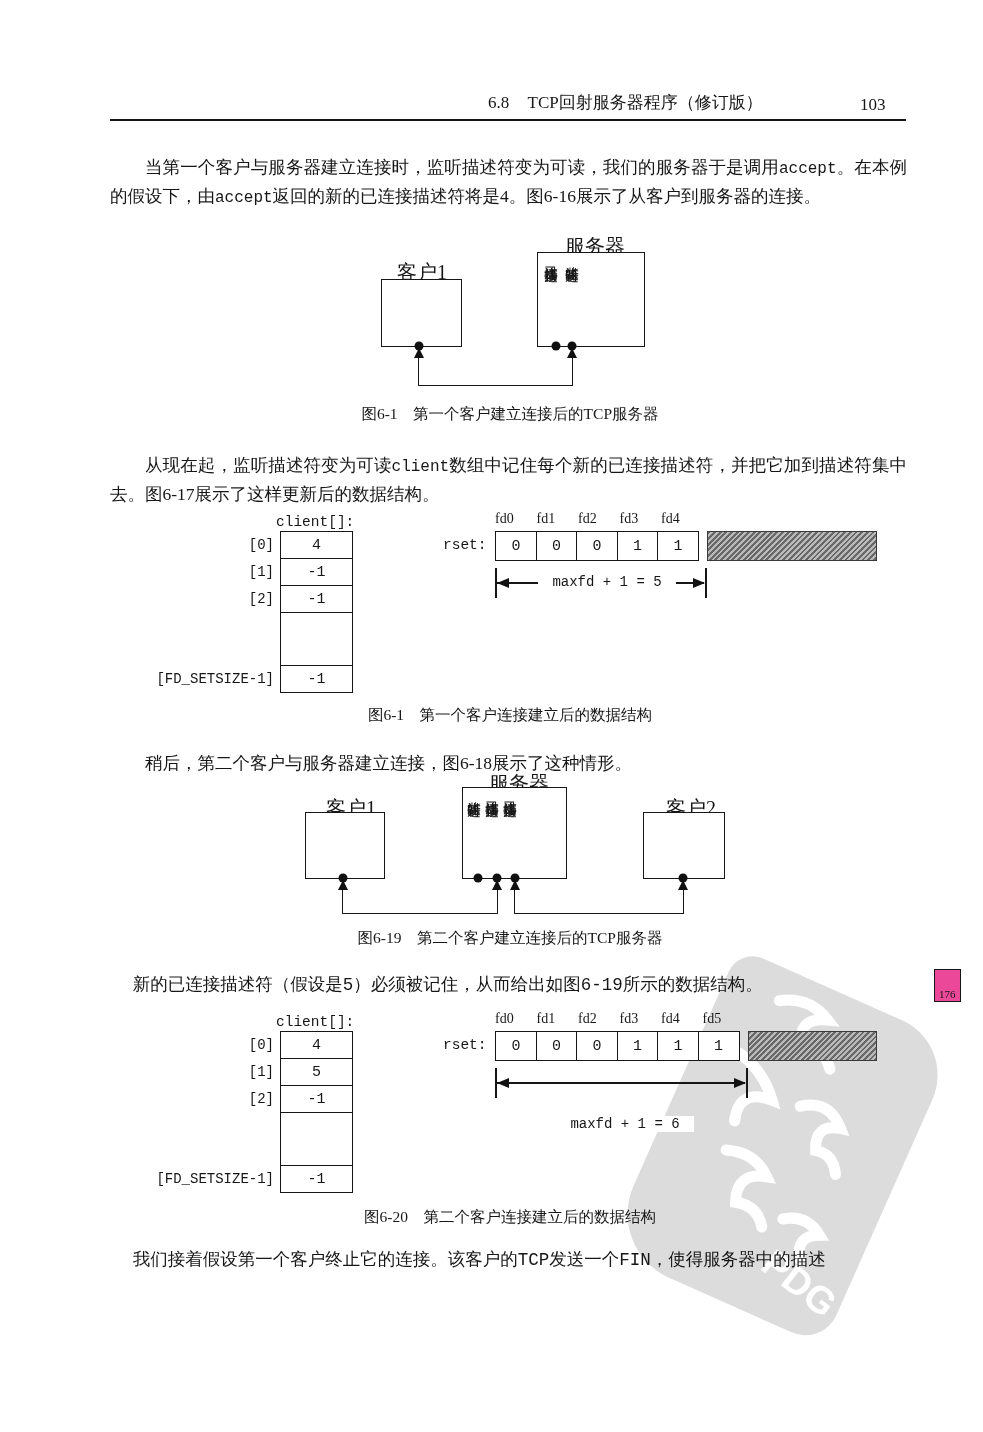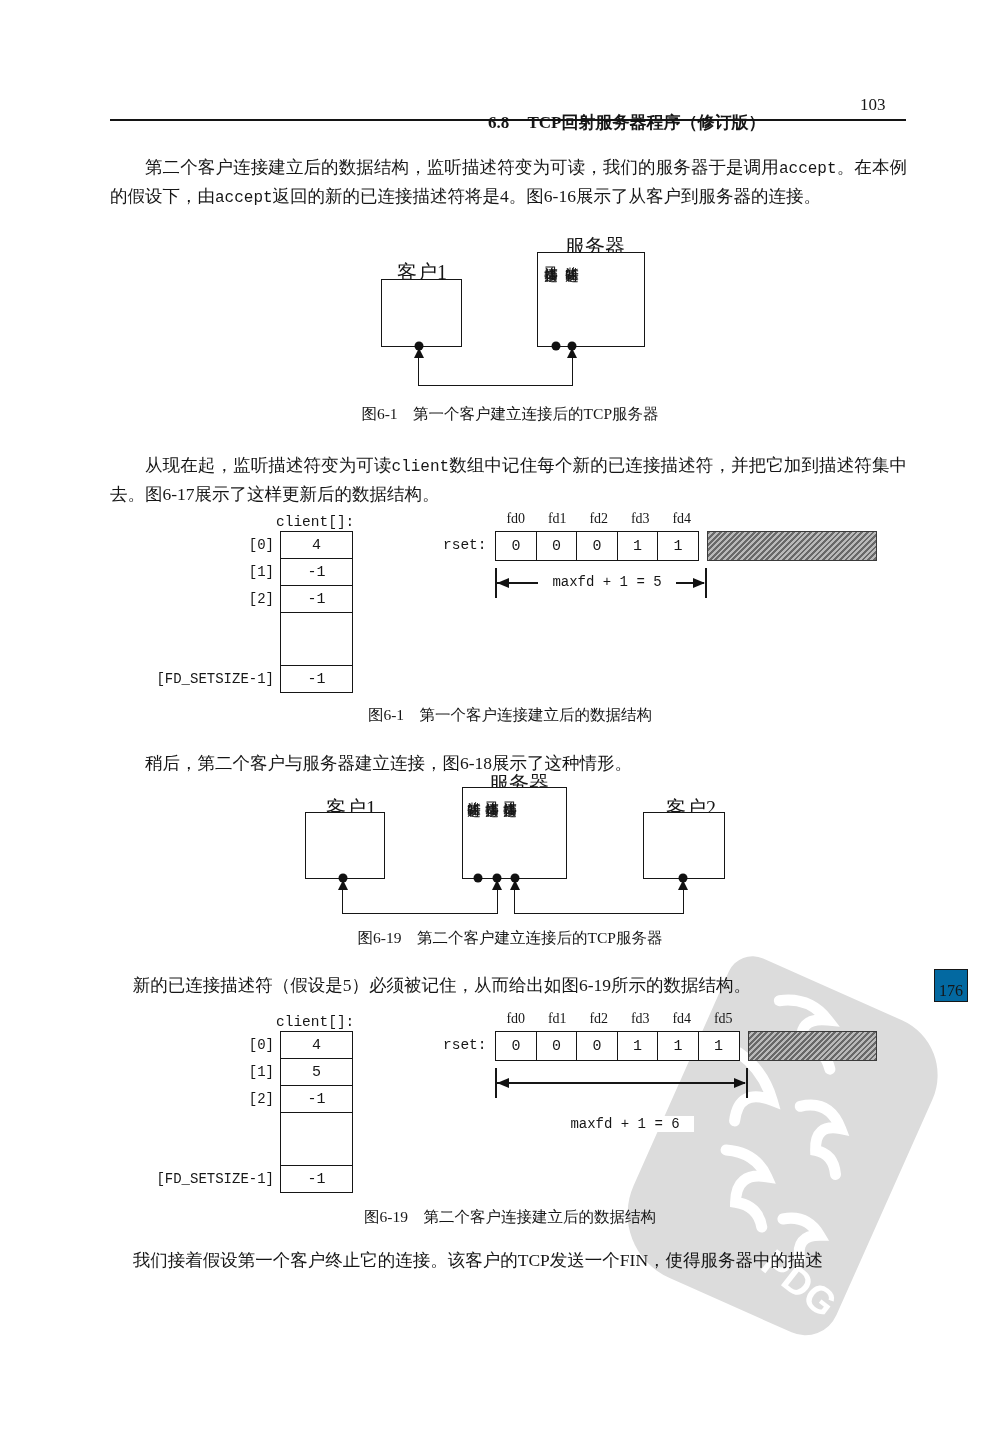--- a/index.html
+++ b/index.html
@@ -8,21 +8,21 @@
     background:#ffffff; overflow:hidden; color:#161616;
     font-family:"Liberation Serif","DejaVu Serif",serif;
   }
   .abs { position:absolute; }
   .mono { font-family:"Liberation Mono","DejaVu Sans Mono",monospace; }
   .para {
     position:absolute; left:110px; width:797px; font-size:17.5px;
     line-height:27.5px; text-align:justify; color:#161616;
   }
   .indent2 { text-indent:2em; }
-  .indent13 { text-indent:1.3em; }
+  .indent13 { text-indent:1.3em;font-family:Liberation Mono, monospace; }
   .hrule { position:absolute; background:#141414; }
   .caption {
     position:absolute; left:110px; width:800px; text-align:center;
     font-size:15.5px; color:#161616; white-space:nowrap;
   }
   .figlabel { position:absolute; font-size:20px; white-space:nowrap; }
   .box { position:absolute; border:1.5px solid #161616; background:#fff; }
   .vcol {
     position:absolute; writing-mode:vertical-rl; text-orientation:upright;
     font-size:13.5px; letter-spacing:0.5px; line-height:1; white-space:nowrap;
@@ -42,21 +42,21 @@
     border-right:1.5px solid #161616; border-bottom:1.5px solid #161616;
   }
   .arr-label { position:absolute; text-align:right; font-size:14px; }
   .arow {
     border-bottom:1.5px solid #161616; display:flex; align-items:center;
     justify-content:center; font-size:15px;
     font-family:"Liberation Mono","DejaVu Sans Mono",monospace;
   }
   .arow:last-child { border-bottom:none; }
   .fd-labels { position:absolute; display:flex; }
-  .fdlab { width:41.5px; text-align:center; font-size:14px; }
+  .fdlab { width:41.5px; text-align:left; font-size:14px; }
   .rset-cells { position:absolute; display:flex; }
   .rcell {
     width:40px; height:28px; border:1.5px solid #161616; margin-left:-1.5px;
     display:flex; align-items:center; justify-content:center;
     font-size:15px; background:#fff;
     font-family:"Liberation Mono","DejaVu Sans Mono",monospace;
   }
   .rcell:first-child { margin-left:0; }
   .shade {
     position:absolute; border:1.5px solid #3a3a3a; background:#ababab;
@@ -86,22 +86,22 @@
     position:absolute; left:662px; top:982px; width:238px; height:330px;
     background:#dcdcdc; transform:rotate(24deg);
     border-radius:26px 60px 34px 70px; z-index:0;
   }
   .wm-pdg {
     position:absolute; right:6px; bottom:26px; color:#ffffff;
     font-family:"Liberation Sans","DejaVu Sans",sans-serif;
     font-weight:bold; font-size:38px; transform:rotate(14deg);
   }
   .marker-box {
-    position:absolute; border:1.5px solid #161616; font-size:16px;
-    padding:12px 4px 1px 4px; background:#0369a1;
+    position:absolute; border:1.5px solid #161616; font-size:11px;
+    padding:18px 4px 1px 4px; background:#ec4899;
   }
   .hdr { position:absolute; font-size:17px; white-space:nowrap; }
 </style>
 </head>
 <body>
 
 <div class="page">
 
   <div class="watermark">
     <svg width="238" height="330" viewBox="0 0 238 330">
@@ -111,29 +111,29 @@
         <path d="M120 120 q24 -18 46 4 q-26 6 -14 30 q18 -4 28 14"></path>
         <path d="M70 190 q28 -10 48 8 q-30 8 -18 36 q22 -6 34 12"></path>
         <path d="M150 230 q20 -14 40 0 q-22 10 -8 30"></path>
       </g>
     </svg>
     <span class="wm-pdg">PDG</span>
   </div>
 
   <div class="content">
 
-    <div class="hdr" style="left:488px; top:111px;font-weight:bold;">
+    <div class="hdr" style="left:488px; top:91px;">
       <span>6.8</span>
       <span style="margin-left:14px;">TCP回射服务器程序（修订版）</span>
     </div>
     <div class="hdr" style="left:860px; top:95px;">103</div>
     <div class="hrule" style="left:110px; top:119px; width:796px; height:2px;"></div>
 
     <p class="para indent2" style="top:136px;">
-      <span>第二个客户连接建立后的数据结构，监听描述符变为可读，我们的服务器于是调用</span><span class="mono" style="font-size:16px;">accept</span><span>。在本例的假设下，由</span><span class="mono" style="font-size:16px;">accept</span><span>返回的新的已连接描述符将是4。图6-16展示了从客户到服务器的连接。</span>
+      <span>当第一个客户与服务器建立连接时，监听描述符变为可读，我们的服务器于是调用</span><span class="mono" style="font-size:16px;">accept</span><span>。在本例的假设下，由</span><span class="mono" style="font-size:16px;">accept</span><span>返回的新的已连接描述符将是4。图6-16展示了从客户到服务器的连接。</span>
     </p>
 
     <div class="figlabel" style="left:565px; top:233px;">服务器</div>
     <div class="box" style="left:537px; top:252px; width:106px; height:93px;">
       <div class="vcol" style="left:6px; top:3px;">已连接描述符</div>
       <div class="vcol" style="left:27px; top:3px;">监听描述符</div>
     </div>
     <div class="figlabel" style="left:397px; top:259px;">客户1</div>
     <div class="box" style="left:381px; top:279px; width:79px; height:66px;"></div>
     <div class="dot" style="left:419px; top:346px;"></div>
@@ -241,18 +241,18 @@
       <div class="rcell">1</div>
       <div class="rcell">1</div>
     </div>
     <div class="shade" style="left:748px; top:1031px; width:127px; height:28px;"></div>
     <div class="tick" style="left:495px; top:1068px; height:30px;"></div>
     <div class="tick" style="left:746px; top:1068px; height:30px;"></div>
     <div class="aline" style="left:497px; top:1082px; width:248px;"></div>
     <div class="tri-l" style="left:497px; top:1078px;"></div>
     <div class="tri-r" style="left:734px; top:1078px;"></div>
     <div class="maxfd-label" style="left:556px; top:1116px; width:130px;">maxfd + 1 = 6</div>
-    <div class="caption" style="top:1207px;">图6-19　第二个客户连接建立后的数据结构</div>
+    <div class="caption" style="top:1207px;">图6-20　第二个客户连接建立后的数据结构</div>
 
     <p class="para indent13" style="top:1229px;">我们接着假设第一个客户终止它的连接。该客户的TCP发送一个FIN，使得服务器中的描述</p>
 
   </div>
 </div>
 
 </body></html>

